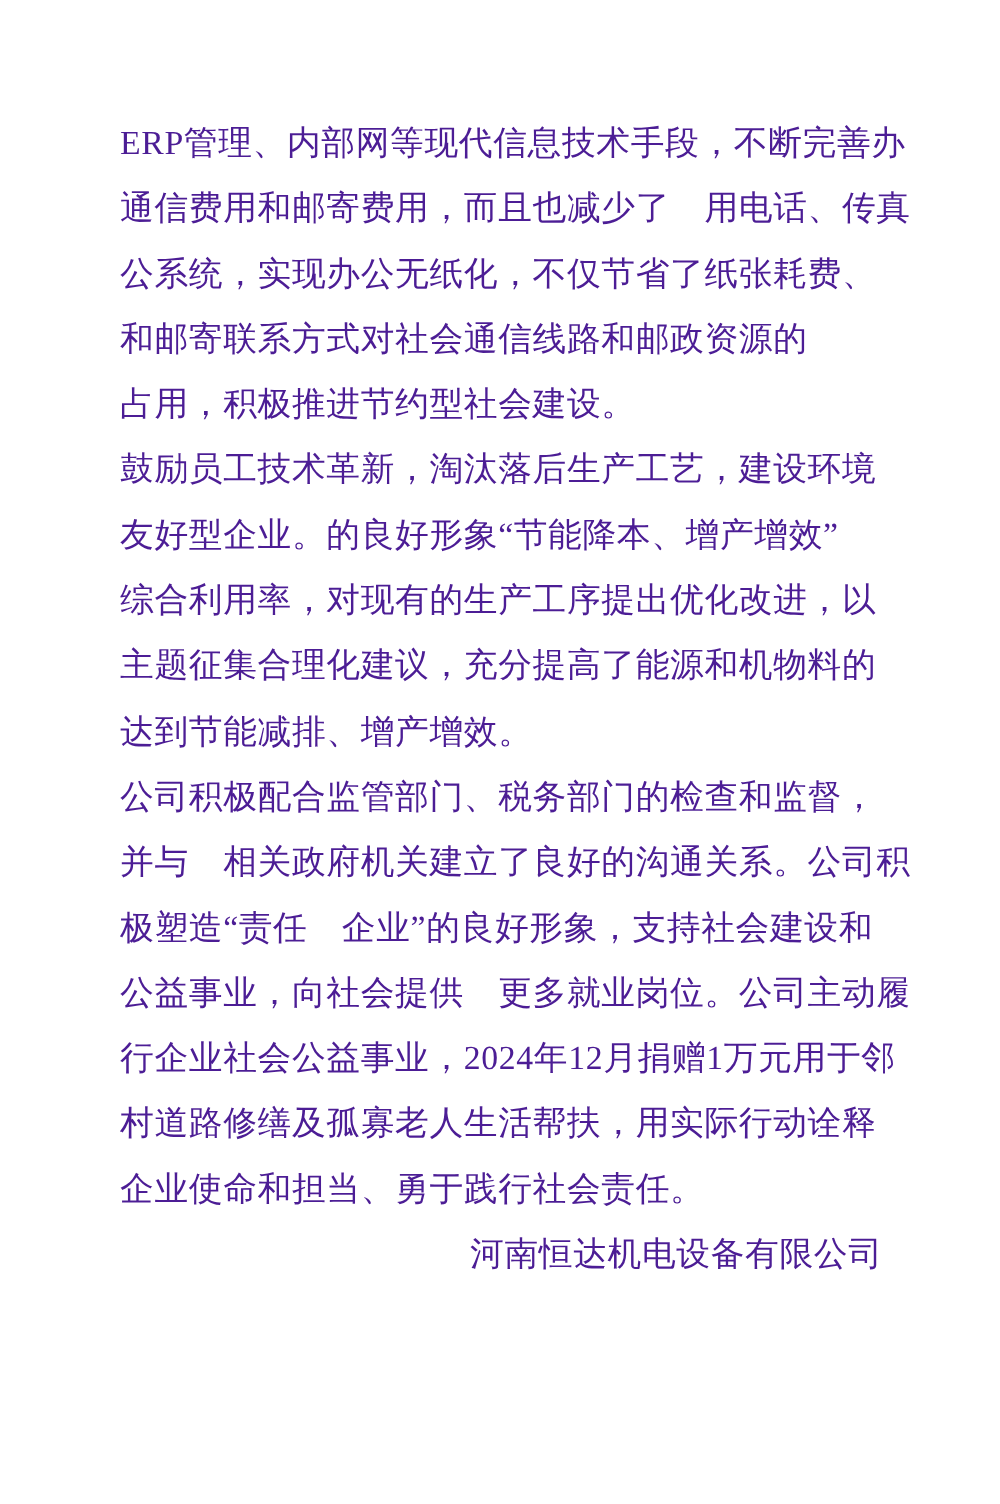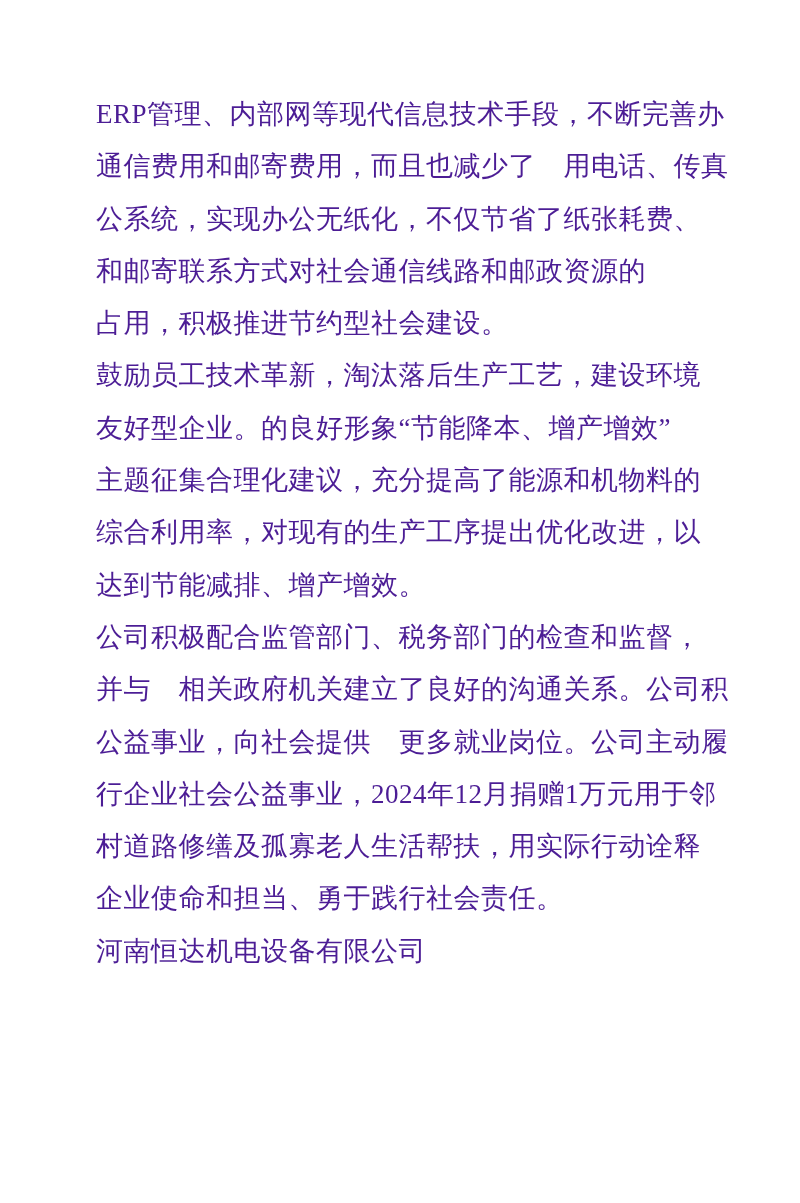--- a/index.html
+++ b/index.html
@@ -27,21 +27,21 @@
     line-height: 52.3px;
     font-size: 27px;
     letter-spacing: 0.5px;
     white-space: nowrap;
     -webkit-font-smoothing: antialiased;
   }
   .line.heading {
     font-weight: bold;
   }
   .line.signature {
-    text-align: left;
+    text-align: right;
     padding-right: 6px;
     white-space: nowrap;
   }
 </style>
 </head>
 <body>
 
 <div class="page">
   <div class="text-block">
 
@@ -49,29 +49,30 @@
       <div class="line">ERP管理、内部网等现代信息技术手段，不断完善办</div>
       <div class="line">通信费用和邮寄费用，而且也减少了　用电话、传真</div>
       <div class="line">公系统，实现办公无纸化，不仅节省了纸张耗费、</div>
       <div class="line">和邮寄联系方式对社会通信线路和邮政资源的</div>
       <div class="line">占用，积极推进节约型社会建设。</div>
     </div>
 
     <div class="paragraph">
       <div class="line">鼓励员工技术革新，淘汰落后生产工艺，建设环境</div>
       <div class="line">友好型企业。的良好形象“节能降本、增产增效”</div>
+      <div class="line">综合利用率，对现有的生产工序提出优化改进，以</div>
       <div class="line">主题征集合理化建议，充分提高了能源和机物料的</div>
-      <div class="line">综合利用率，对现有的生产工序提出优化改进，以</div>
       <div class="line">达到节能减排、增产增效。</div>
     </div>
 
 
     <div class="paragraph">
       <div class="line">公司积极配合监管部门、税务部门的检查和监督，</div>
       <div class="line">并与　相关政府机关建立了良好的沟通关系。公司积</div>
+      <div class="line">极塑造“责任　企业”的良好形象，支持社会建设和</div>
       <div class="line">公益事业，向社会提供　更多就业岗位。公司主动履</div>
       <div class="line">行企业社会公益事业，2024年12月捐赠1万元用于邻</div>
       <div class="line">村道路修缮及孤寡老人生活帮扶，用实际行动诠释</div>
       <div class="line">企业使命和担当、勇于践行社会责任。</div>
     </div>
 
     <div class="line signature">河南恒达机电设备有限公司</div>
 
   </div>
 </div>

